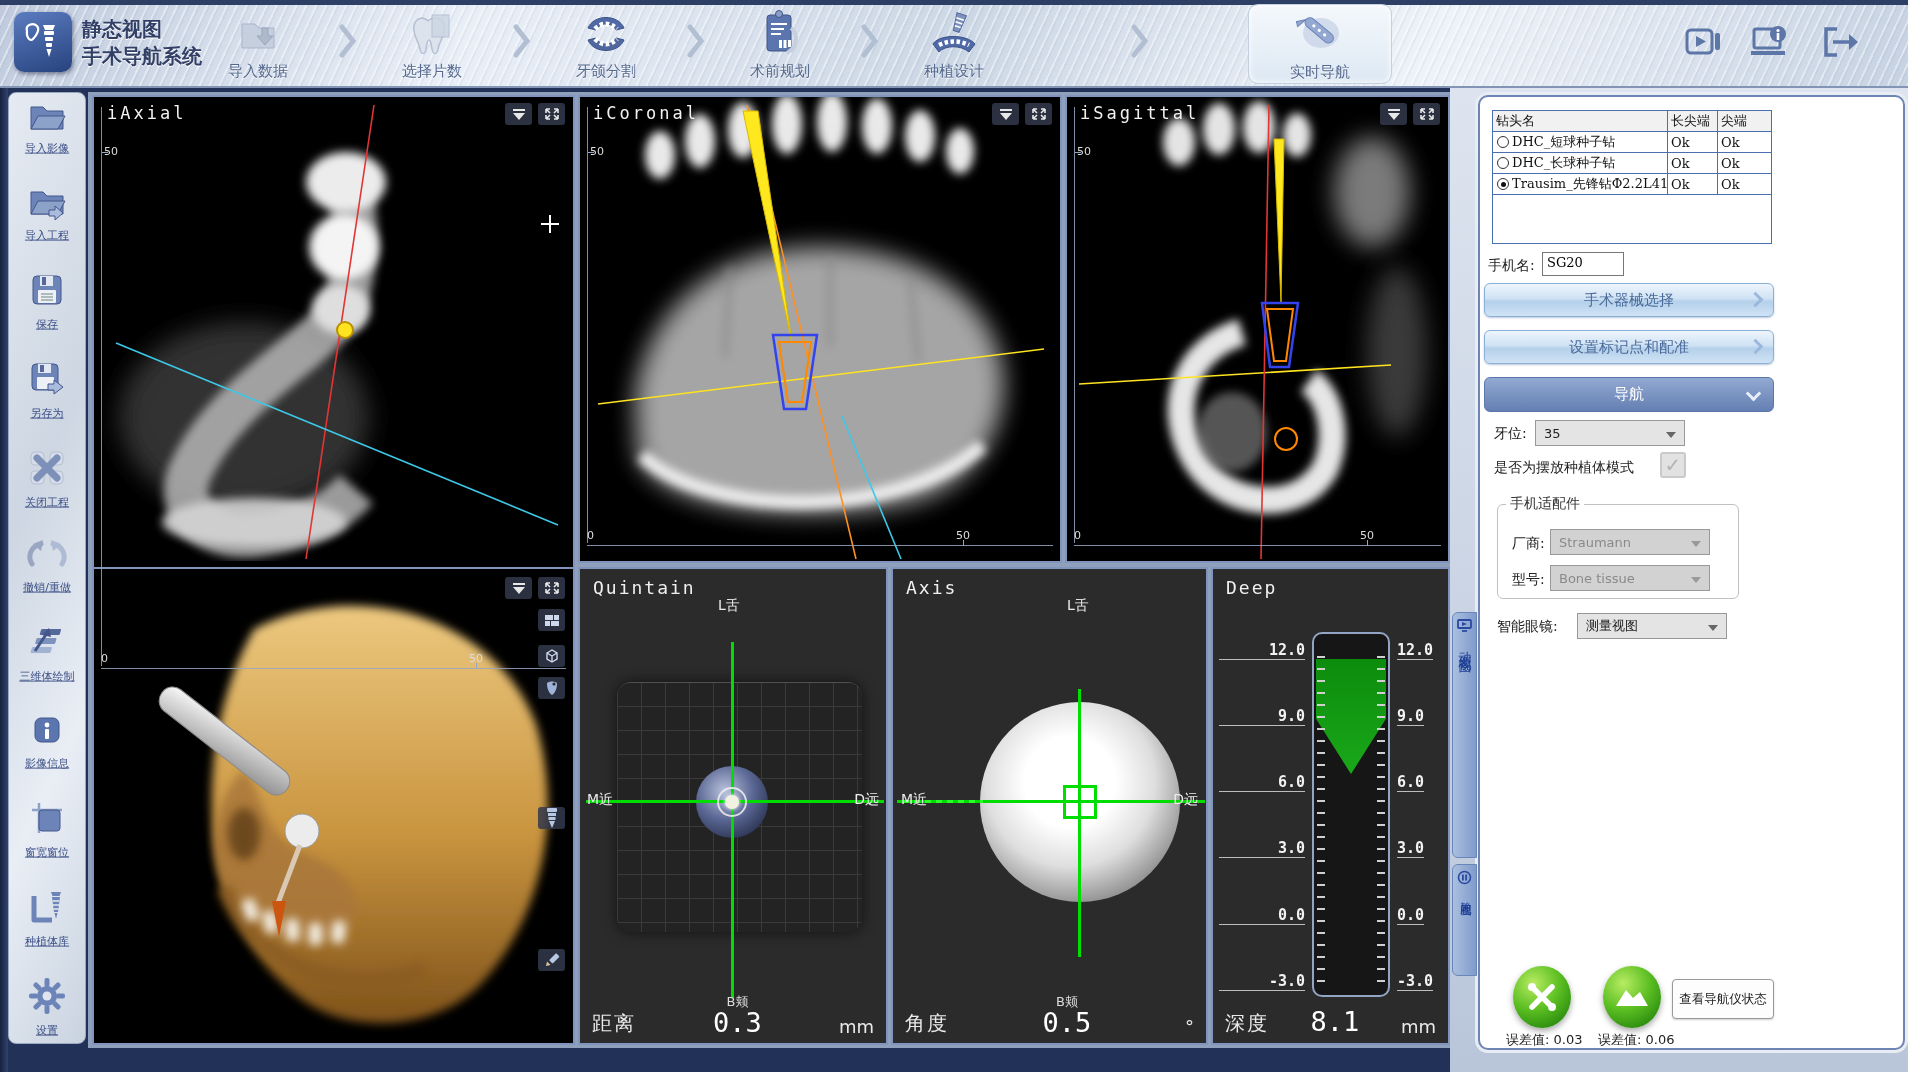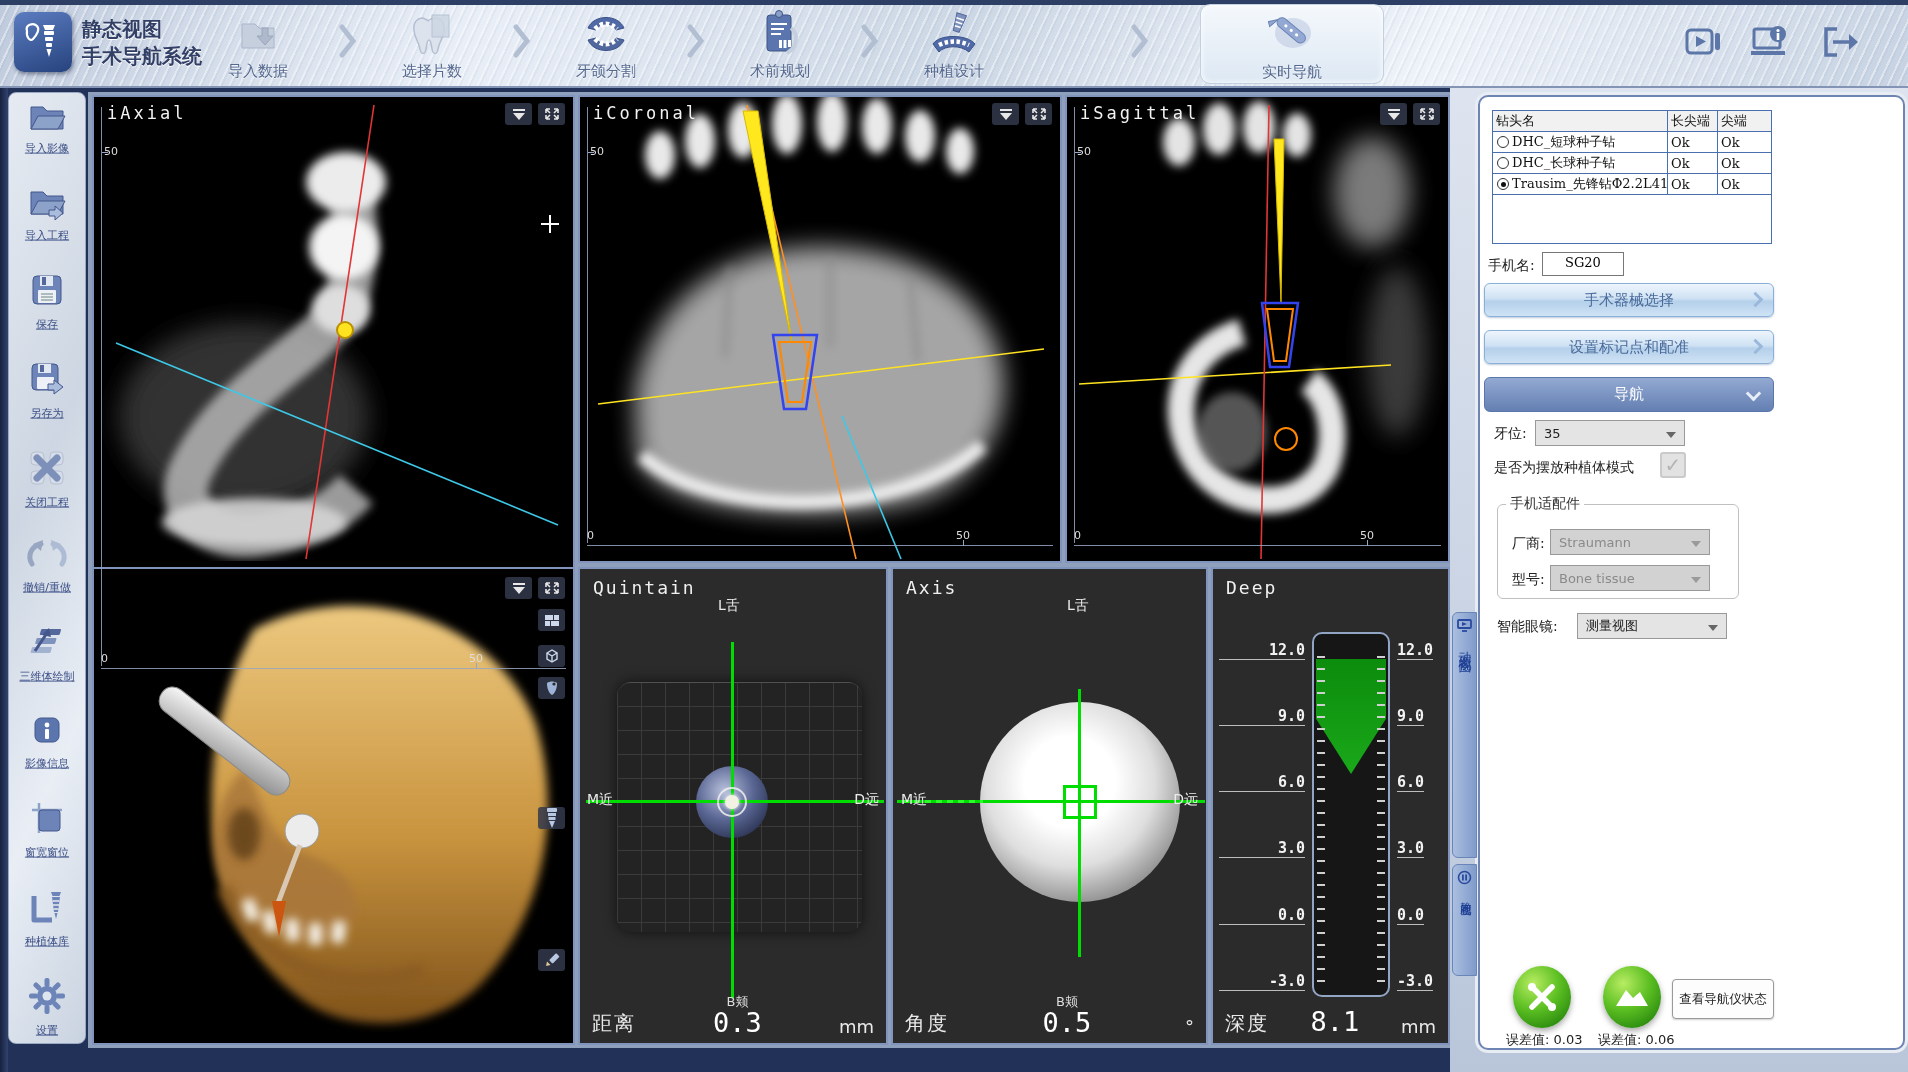--- a/index.html
+++ b/index.html
@@ -84,21 +84,21 @@
 #rpanel{position:absolute;left:1478px;top:95px;width:427px;height:955px;background:#fff;border:2px solid #6e84b2;border-radius:10px;
  box-shadow:0 0 0 3px #e8edf4;z-index:5}
 #drilltable{position:absolute;left:12px;top:13px;width:280px;height:134px;border:1px solid #4a6fae;font-family:"DejaVu Serif","Liberation Serif",serif;font-size:13px;color:#111}
 .trow{display:flex;border-bottom:1px solid #4a6fae;height:21px;align-items:center}
 .trow.hd{background:#f1f1f1}
 .tc{padding:0 3px;overflow:hidden;white-space:nowrap;display:flex;align-items:center;height:100%}
 .tc1{width:174px}.tc2{width:50px;border-left:1px solid #4a6fae}.tc3{width:54px;border-left:1px solid #4a6fae}
 .radio{width:12px;height:12px;border:1px solid #333;border-radius:50%;margin:0 3px 0 1px;flex:0 0 auto;position:relative;background:#fff}
 .radio.on::after{content:"";position:absolute;left:2.5px;top:2.5px;width:5px;height:5px;border-radius:50%;background:#111}
 .rp-label{position:absolute;font-size:14px;color:#222;white-space:nowrap}
-.rp-input{position:absolute;border:1px solid #777;background:#fff;font-family:"DejaVu Serif",serif;font-size:13px;padding:2px 22px;height:24px}
+.rp-input{position:absolute;border:1px solid #777;background:#fff;font-family:"DejaVu Serif",serif;font-size:13px;padding:2px 4px;height:24px}
 .bluebtn{position:absolute;left:4px;width:290px;height:34px;border-radius:6px;border:1px solid #8ab0d8;cursor:pointer;
  background:linear-gradient(180deg,#eef5fc 0%,#cfe2f4 45%,#b5d0ea 55%,#cfe3f5 100%);
  display:flex;align-items:center;justify-content:center;font-size:15px;color:#4a6a9a;box-shadow:0 1px 2px rgba(90,120,160,.4)}
 .chev-r{position:absolute;right:12px;top:10px;width:11px;height:11px;border-top:3px solid #9ab8dc;border-right:3px solid #9ab8dc;transform:rotate(45deg)}
 #navhdr{position:absolute;left:4px;width:290px;height:35px;border-radius:6px;border:1px solid #5a77ad;cursor:pointer;
  background:linear-gradient(180deg,#92a9d2,#647fb2);display:flex;align-items:center;justify-content:center;font-size:15px;color:#fff}
 .chev-d{position:absolute;right:14px;top:10px;width:11px;height:11px;border-bottom:3px solid #e8eef8;border-right:3px solid #e8eef8;transform:rotate(45deg)}
 .dd{position:absolute;height:26px;background:#e4e4e4;border:1px solid #999;font-size:13px;color:#222;display:flex;align-items:center;padding:8px 8px;cursor:pointer}
 .dd .caret{position:absolute;right:8px;top:11px;width:0;height:0;border-left:5px solid transparent;border-right:5px solid transparent;border-top:6px solid #666}
 .dd.dis{background:#d2d2d2;color:#8a8a8a}
@@ -225,21 +225,21 @@
         <path d="M10 35 q15 -7 30 0" stroke="#fff" stroke-width="4.5" stroke-dasharray="3.5 2.5" fill="none"></path>
       </svg>
     </span>
     <span class="slab">种植设计</span>
   </div>
   <span class="wf-chev" style="left:1130px">
     <svg width="18" height="34" viewBox="0 0 18 34">
         <polyline points="4,3 15,17 4,31" fill="none" stroke="#b2bfd2" stroke-width="5" stroke-linecap="round"></polyline>
       </svg>
   </span>
-  <div class="step active" style="left:1200px;width:184px">
+  <div class="step active" style="left:1248px;width:144px">
     <span class="sic">
       <svg width="52" height="50" viewBox="0 0 52 50">
         <ellipse cx="27" cy="26" rx="18" ry="15" fill="#b9c7e0" opacity=".55"></ellipse>
         <g transform="rotate(40 26 24)">
             <rect x="8" y="19" width="34" height="10" rx="5" fill="#93a9d4" stroke="#6c84b4"></rect>
             <circle cx="18" cy="24" r="1.6" fill="#fff"></circle>
             <circle cx="25" cy="24" r="1.6" fill="#fff"></circle>
             <circle cx="32" cy="24" r="1.6" fill="#fff"></circle>
             <path d="M8 24 l-6 8 4 3 z" fill="#93a9d4" stroke="#6c84b4"></path>
           </g>

